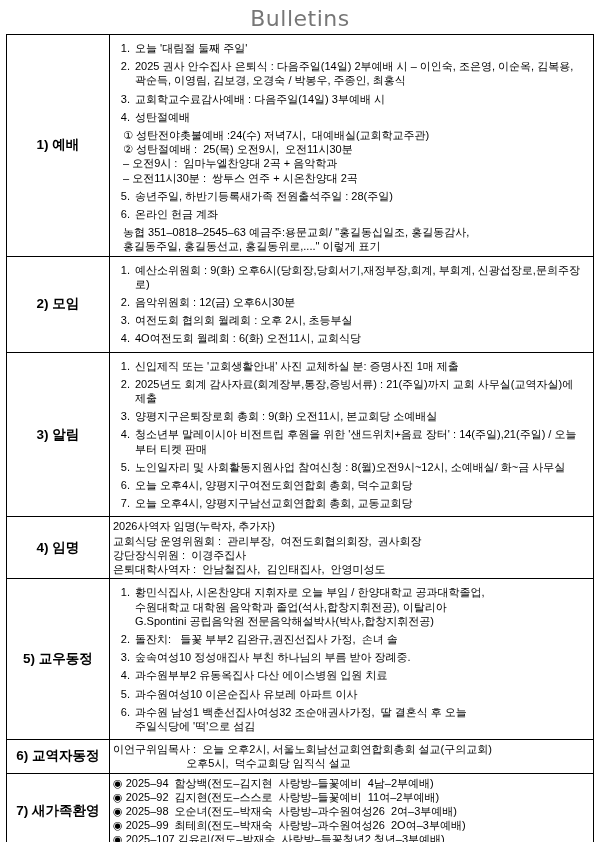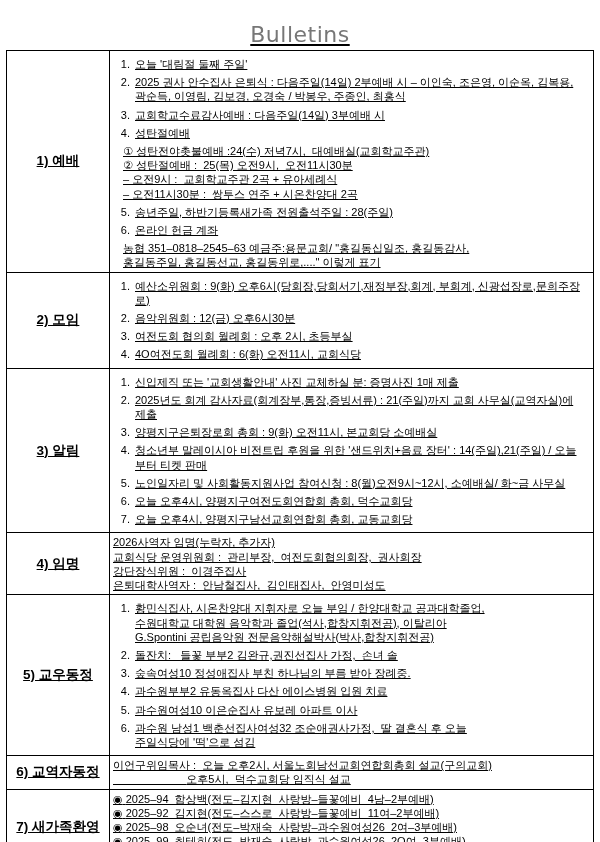--- a/index.html
+++ b/index.html
@@ -11,22 +11,21 @@
     width: 600px;
     height: 842px;
     font-family: "Liberation Sans", "DejaVu Sans", sans-serif;
     color: #000000;
     overflow: hidden;
   }
   .page {
     width: 600px;
     height: 792px;
     box-sizing: border-box;
-    padding: 20px 6px 0 6px;
-    text-decoration: underline;
+    padding: 4px 6px 0 6px;
   }
   .title {
     text-align: center;
     font-size: 22px;
     font-weight: 400;
     color: #777777;
     letter-spacing: 0.5px;
     line-height: 26px;
     margin: 2px 0 2px 0;
     font-family: "DejaVu Sans", sans-serif;
@@ -110,21 +109,21 @@
         <td class="label">1) 예배</td>
         <td class="content">
           <ol class="items">
             <li>오늘 '대림절 둘째 주일'</li>
             <li>2025 권사 안수집사 은퇴식 :  다음주일(14일) 2부예배 시 – 이인숙, 조은영, 이순옥, 김복용, 곽순득, 이영림, 김보경, 오경숙 /  박봉우, 주종인, 최홍식</li>
             <li>교회학교수료감사예배 :  다음주일(14일) 3부예배 시</li>
             <li>성탄절예배</li>
           </ol>
           <div class="sub">① 성탄전야촛불예배 :24(수) 저녁7시,  대예배실(교회학교주관)</div>
           <div class="sub">② 성탄절예배 :  25(목) 오전9시,  오전11시30분</div>
-          <div class="sub">– 오전9시 :  교회학교주관 2곡 + 유아세례식</div>
+          <div class="sub">– 오전9시 :  임마누엘찬양대 2곡 + 음악학과</div>
           <div class="sub">– 오전11시30분 :  쌍투스 연주 + 시온찬양대 2곡</div>
           <ol class="items" start="5">
             <li>송년주일, 하반기등록새가족 전원출석주일 :  28(주일)</li>
             <li>온라인 헌금 계좌</li>
           </ol>
           <div class="sub">농협 351–0818–2545–63 예금주:용문교회/ "홍길동십일조, 홍길동감사,</div>
           <div class="sub">홍길동주일, 홍길동선교, 홍길동위로,...." 이렇게 표기</div>
         </td>
       </tr>
 

